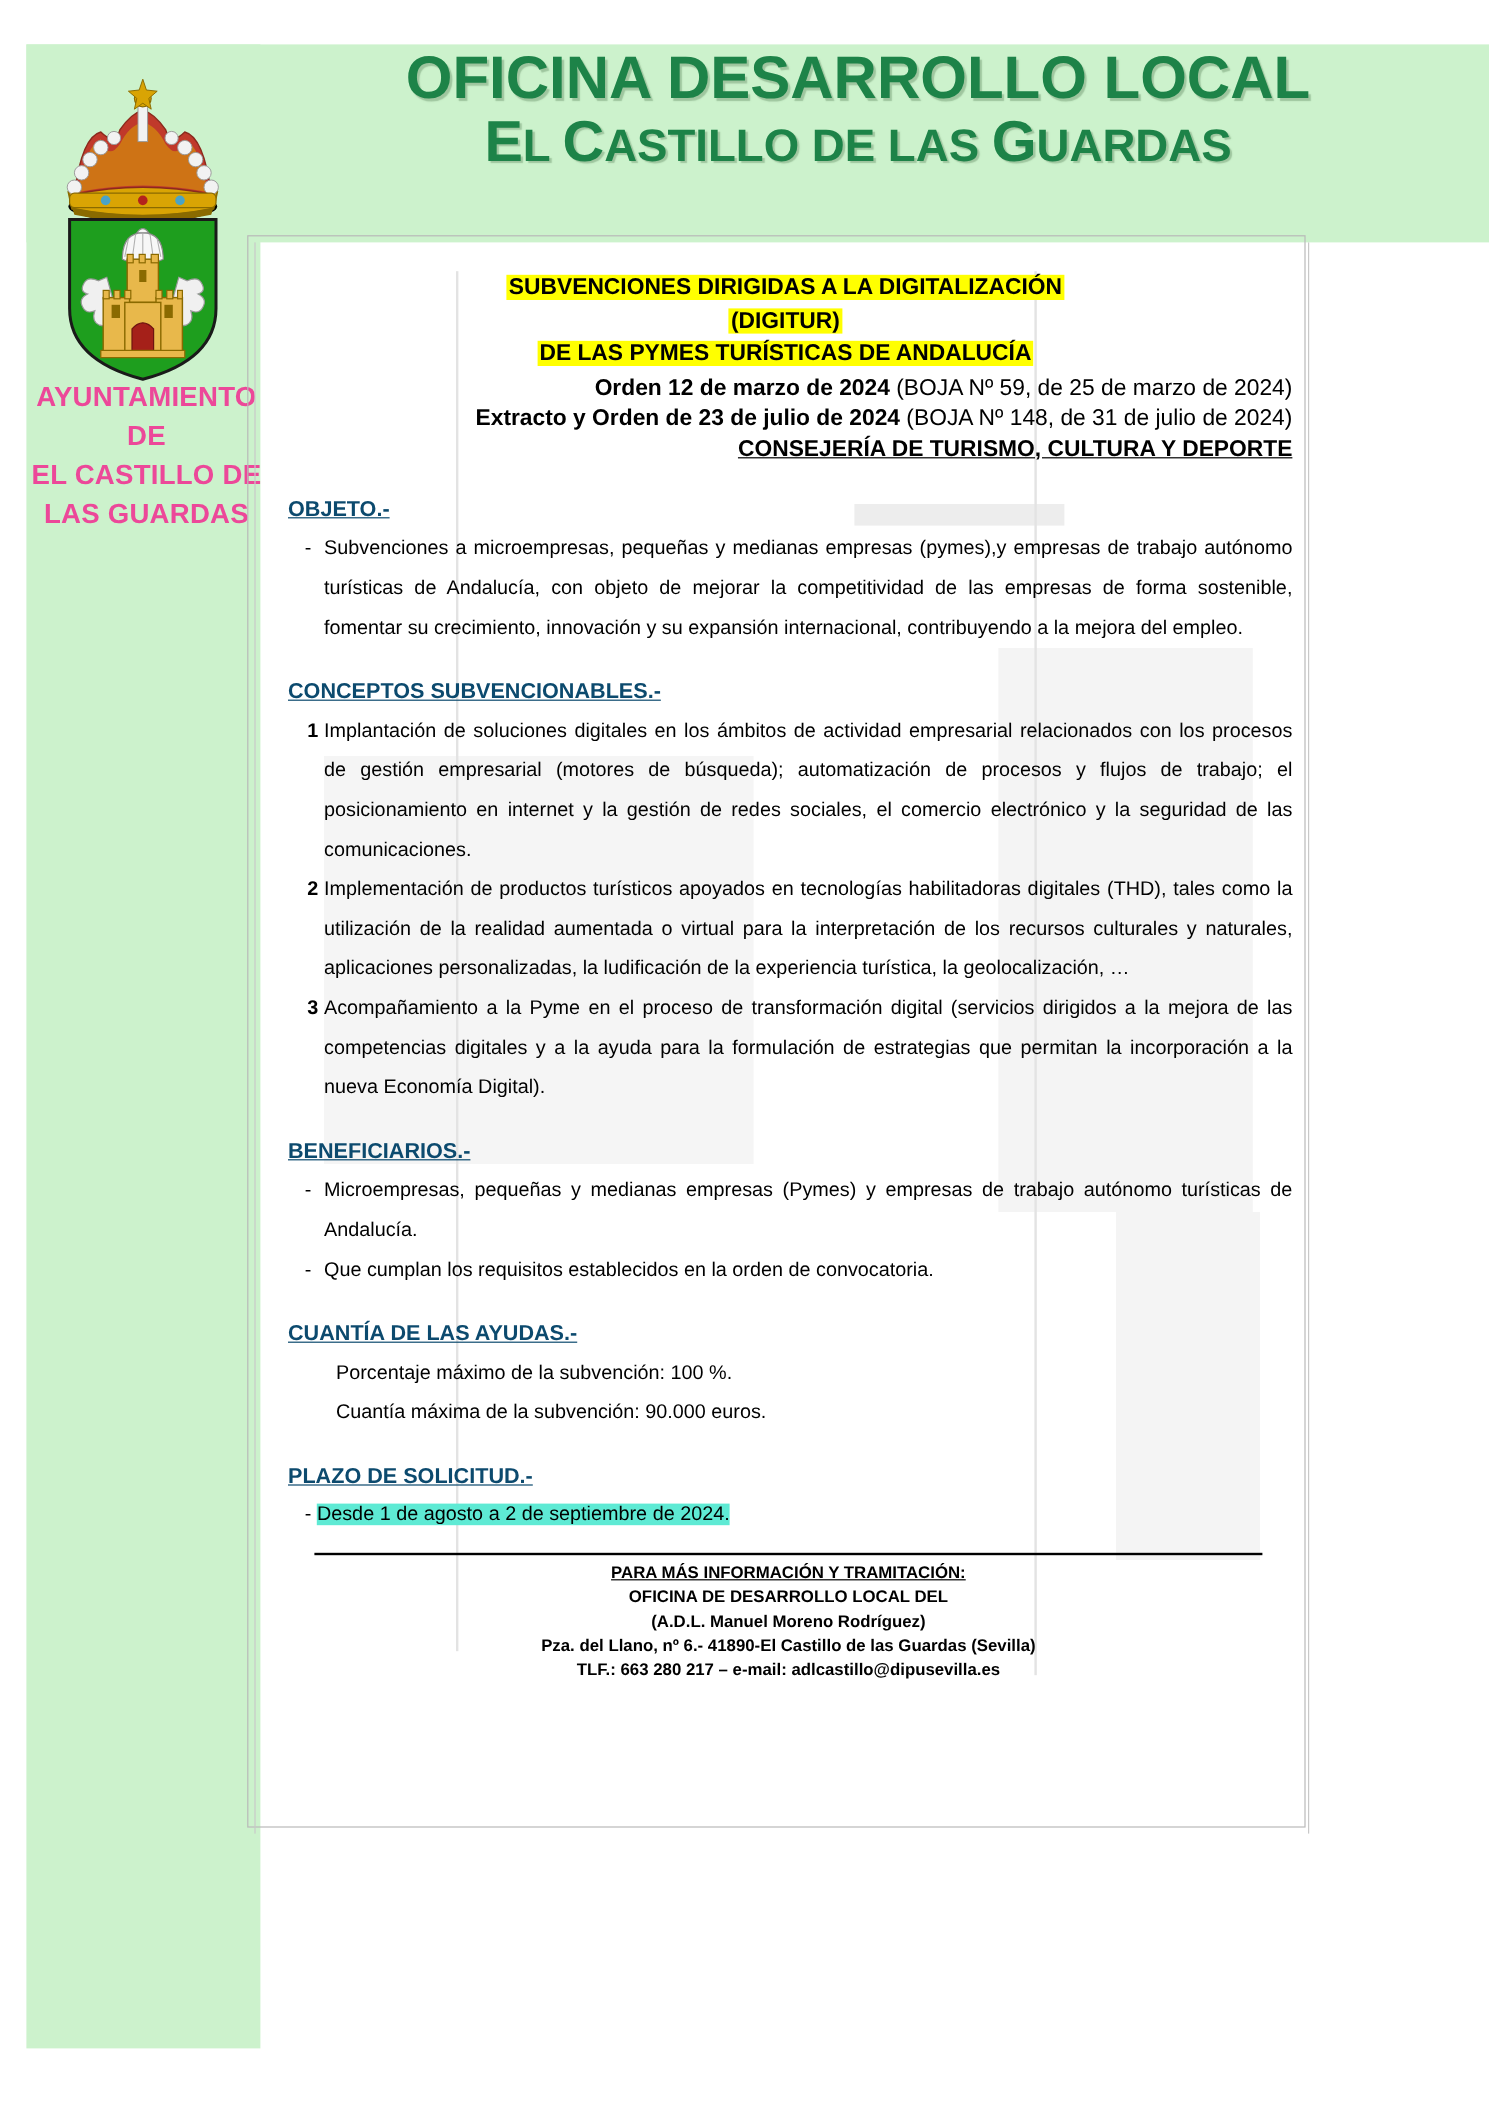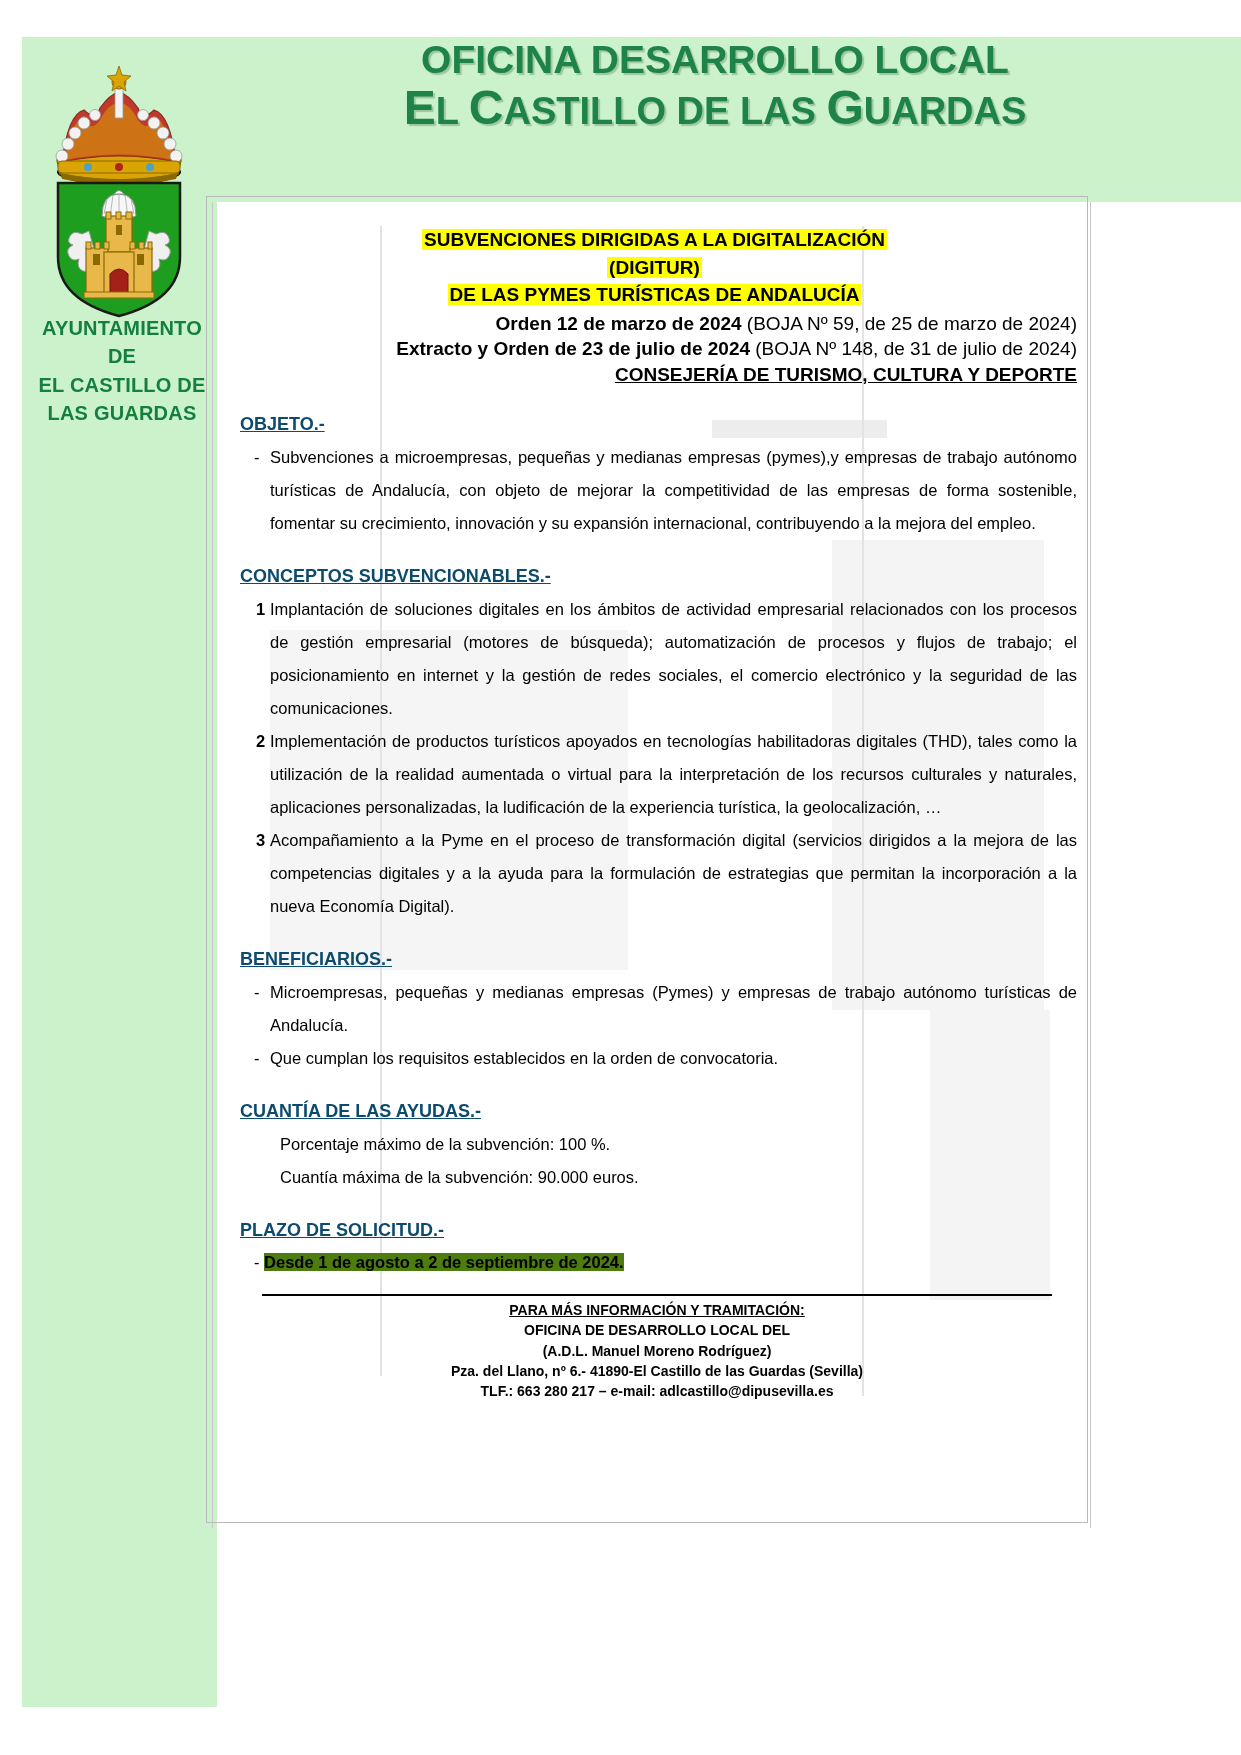--- a/index.html
+++ b/index.html
@@ -40,21 +40,21 @@
   .header-titles {
     position: absolute;
     left: 210px;
     top: 40px;
     width: 1010px;
     text-align: center;
     color: #1d8348;
     line-height: 1.02;
   }
   .title-line1 {
-    font-size: 39px;
+    font-size: 50px;
     font-weight: bold;
     letter-spacing: 0px;
     text-shadow: 2px 2px 1px rgba(120,160,120,0.55);
     white-space: nowrap;
   }
   .title-line2 {
     font-size: 48px;
     font-weight: bold;
     margin-top: 4px;
     text-shadow: 2px 2px 1px rgba(120,160,120,0.55);
@@ -76,22 +76,22 @@
     height: 268px;
   }
   .coa svg { display: block; }
 
   .town-name {
     position: absolute;
     left: 22px;
     top: 314px;
     width: 200px;
     text-align: center;
-    color: #15803d;
-    font-size: 20px;
+    color: #ec4899;
+    font-size: 23px;
     font-weight: bold;
     line-height: 1.42;
     letter-spacing: 0.2px;
   }
 
   
   .doc-frame {
     position: absolute;
     left: 206px;
     top: 196px;
@@ -187,21 +187,21 @@
   }
   .para .body.nojust { text-align: left; }
 
   .plain {
     font-size: 16.5px;
     line-height: 2.0;
     color: #000;
     margin-left: 48px;
   }
 
-  .hl { background: #4d7c0f; font-weight: bold; }
+  .hl { background: #5eead4; }
 
   .plazo-item {
     font-size: 16.5px;
     line-height: 1.9;
     margin-left: 22px;
     color: #000;
   }
 
   
   .footer {

